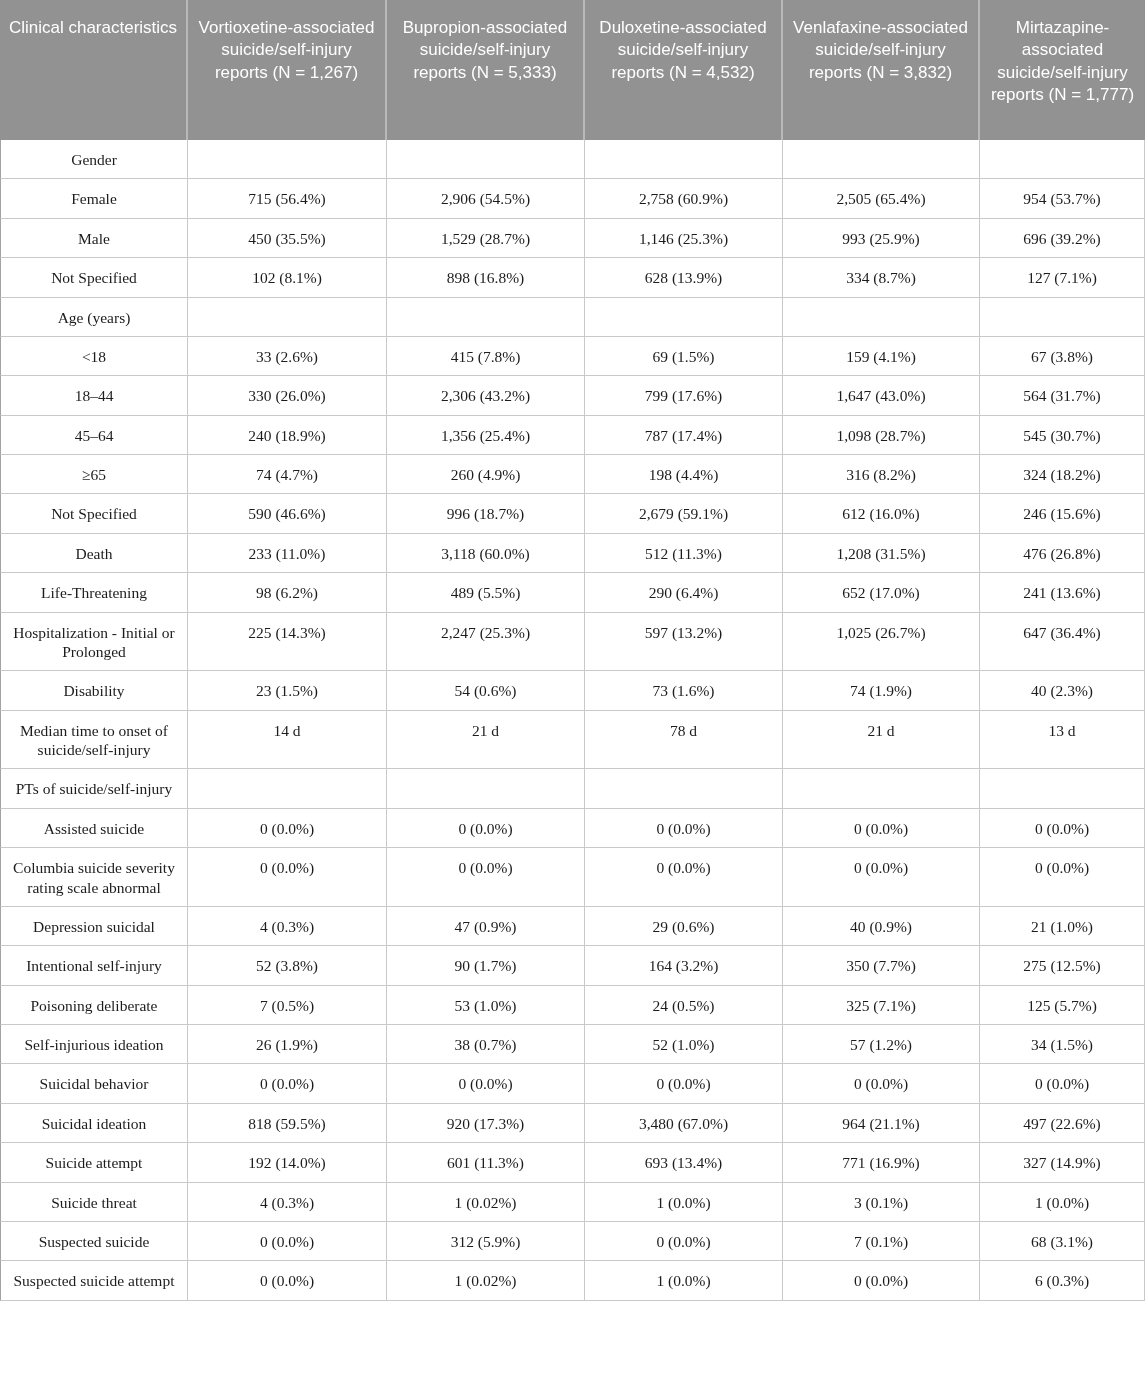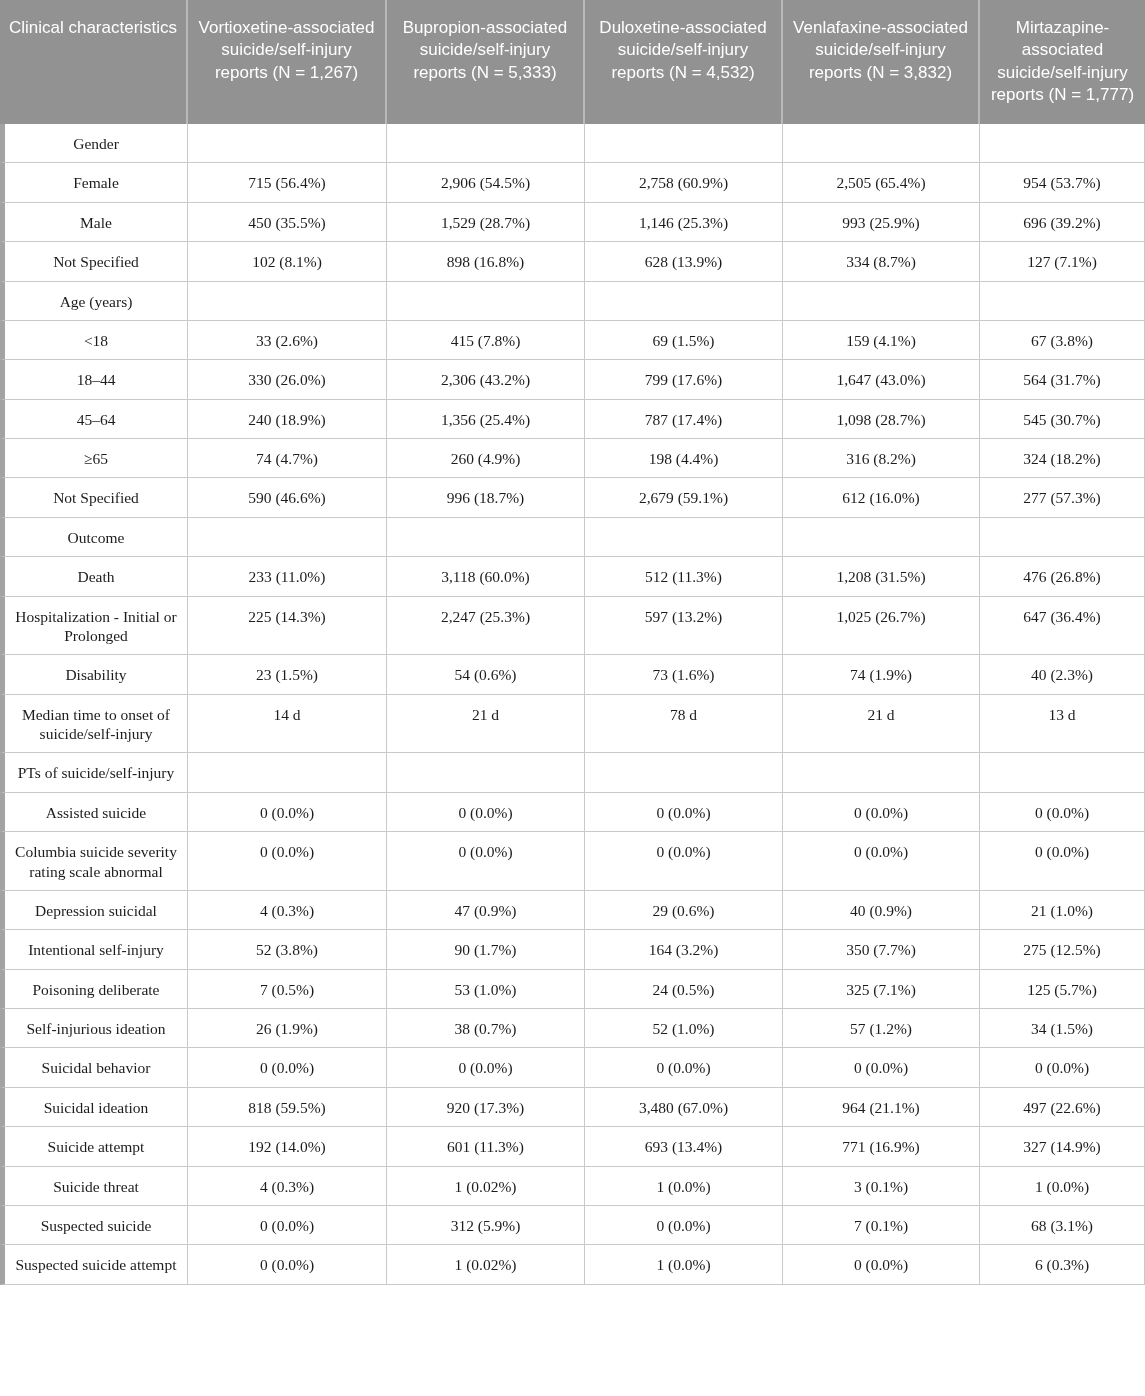--- a/index.html
+++ b/index.html
@@ -19,42 +19,42 @@
   thead th {
     background: #929292;
     color: #ffffff;
     font-family: "Liberation Sans", "DejaVu Sans", sans-serif;
     font-size: 17px;
     font-weight: 400;
     line-height: 1.32;
     text-align: center;
     vertical-align: top;
     padding: 17px 8px 12px;
-    height: 124px;
+    height: 140px;
     box-sizing: border-box;
     border-right: 2px solid #b9b9b9;
   }
   thead th:last-child {
     border-right: none;
   }
   tbody td {
     background: #ffffff;
     color: #1c1c1c;
     font-family: "Liberation Serif", "DejaVu Serif", serif;
     font-size: 15.5px;
     line-height: 1.25;
     text-align: center;
     vertical-align: top;
     padding: 10px 8px 9px;
     border-right: 1px solid #c9c9c9;
     border-bottom: 1px solid #c9c9c9;
     box-sizing: border-box;
   }
   tbody td:first-child {
-    border-left: 5px solid #a3a3a3;
+    border-left: 1px solid #a3a3a3;
   }
 </style>
 </head>
 <body>
 
 <div class="page">
   <table class="clin-table">
     <colgroup>
       <col style="width:188px">
       <col style="width:199px">
@@ -145,39 +145,39 @@
           <td>198 (4.4%)</td>
           <td>316 (8.2%)</td>
           <td>324 (18.2%)</td>
         </tr>
         <tr>
           <td>Not Specified</td>
           <td>590 (46.6%)</td>
           <td>996 (18.7%)</td>
           <td>2,679 (59.1%)</td>
           <td>612 (16.0%)</td>
-          <td>277 (57.3%)</td>
-        </tr>
-        <tr>
-          <td>Outcome</td>
-          <td></td>
-          <td></td>
-          <td></td>
-          <td></td>
-          <td></td>
+          <td>246 (15.6%)</td>
         </tr>
         <tr>
           <td>Death</td>
           <td>233 (11.0%)</td>
           <td>3,118 (60.0%)</td>
           <td>512 (11.3%)</td>
           <td>1,208 (31.5%)</td>
           <td>476 (26.8%)</td>
         </tr>
         <tr>
+          <td>Life-Threatening</td>
+          <td>98 (6.2%)</td>
+          <td>489 (5.5%)</td>
+          <td>290 (6.4%)</td>
+          <td>652 (17.0%)</td>
+          <td>241 (13.6%)</td>
+        </tr>
+        <tr>
           <td>Hospitalization - Initial or Prolonged</td>
           <td>225 (14.3%)</td>
           <td>2,247 (25.3%)</td>
           <td>597 (13.2%)</td>
           <td>1,025 (26.7%)</td>
           <td>647 (36.4%)</td>
         </tr>
         <tr>
           <td>Disability</td>
           <td>23 (1.5%)</td>

